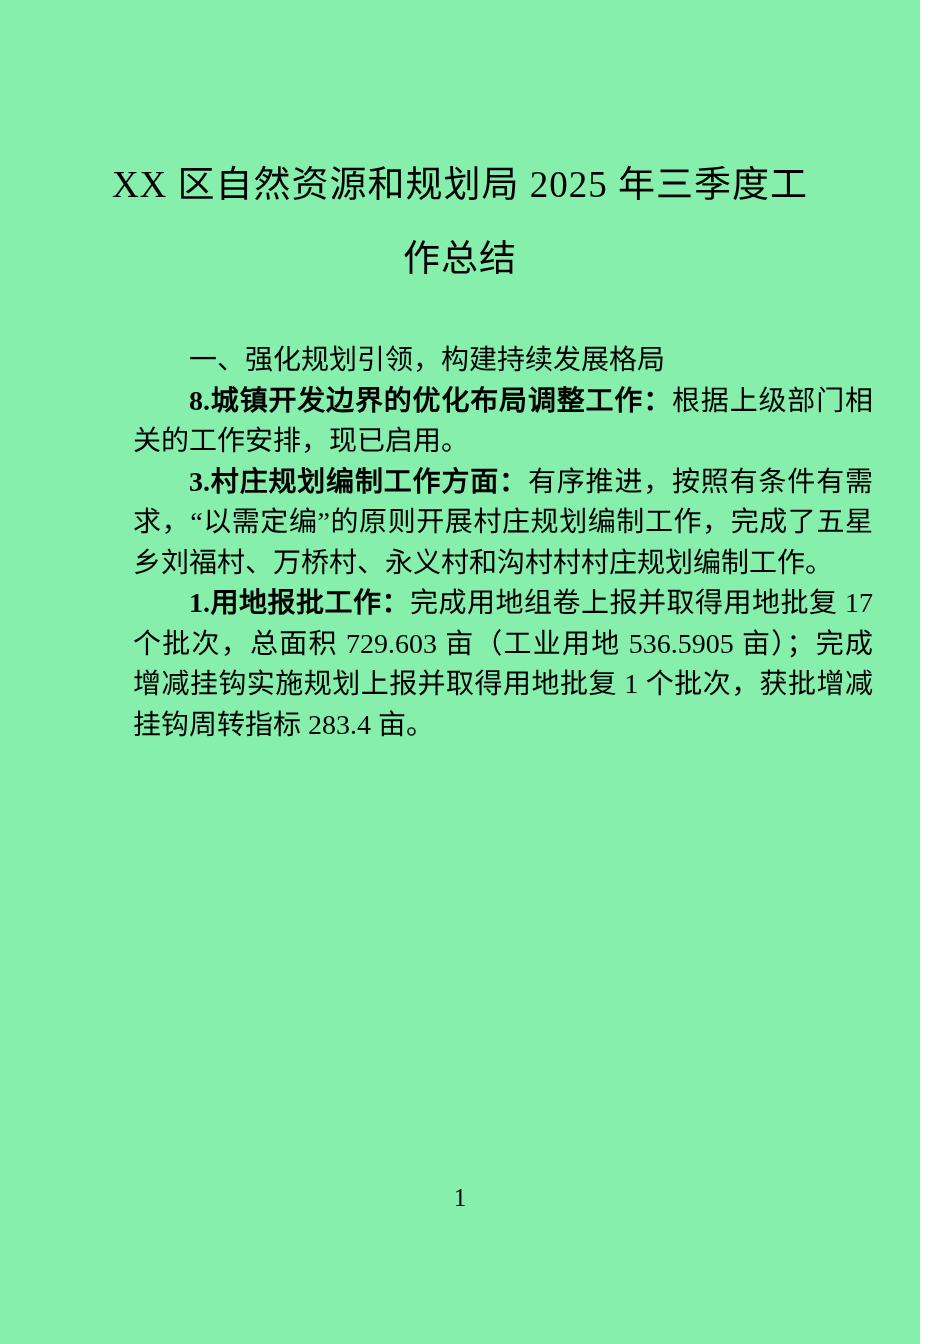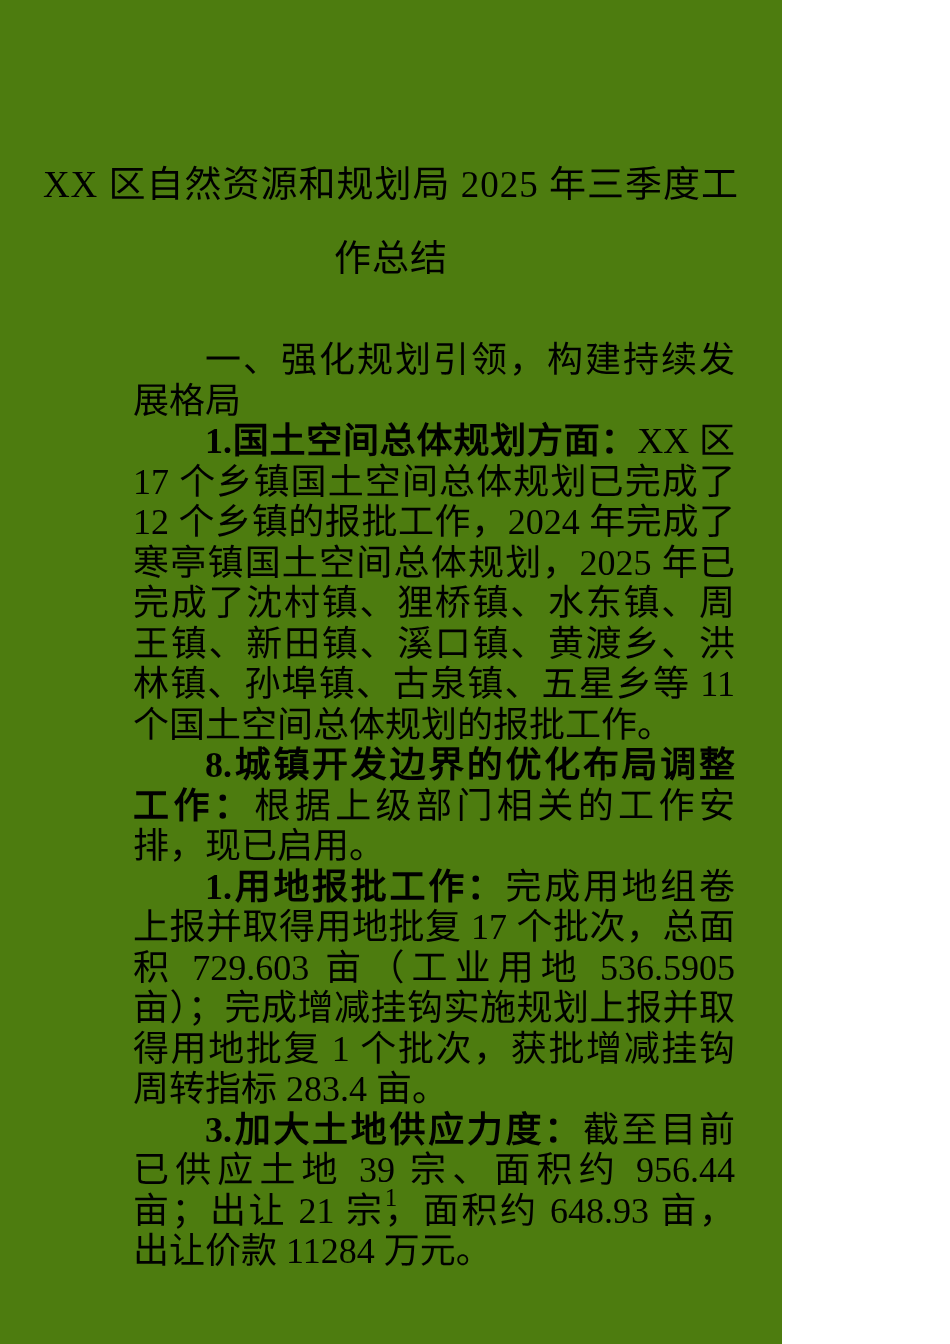--- a/index.html
+++ b/index.html
@@ -2,40 +2,40 @@
 <html lang="zh-CN"><head>
 <meta charset="utf-8">
 <style>
   html, body {
     margin: 0;
     padding: 0;
     background: #ffffff;
   }
   .page {
     position: relative;
-    width: 782px;
+    width: 920px;
     height: 1344px;
-    background: #4d7c0f;
+    background: #86efac;
     color: #000000;
     overflow: hidden;
     
     font-family: "Liberation Serif", sans-serif;
   }
   .doc-title {
     width: 730px;
     margin: 148px auto 0 auto;
     text-align: center;
     font-size: 37px;
     line-height: 74px;
     font-weight: 400;
     letter-spacing: 1px;
   }
   .doc-body {
     margin: 44px 47px 0 133px; 
-    font-size: 36px;
+    font-size: 28px;
     line-height: 40.5px;
     text-align: justify;
     font-family: Liberation Serif, serif;
   }
   .doc-body p {
     margin: 0;
     padding: 0;
     text-indent: 2em;
   }
   .para-lead {
@@ -55,28 +55,27 @@
 <body>
 
 <div class="page">
 
   <h1 class="doc-title">XX 区自然资源和规划局 2025 年三季度工作总结</h1>
 
   <div class="doc-body">
 
     <p><span>一、强化规划引领，构建持续发展格局</span></p>
 
-    <p><span class="para-lead">1.国土空间总体规划方面：</span><span>XX 区 17 个乡镇国土空间总体规划已完成了 12 个乡镇的报批工作，2024 年完成了寒亭镇国土空间总体规划，2025 年已完成了沈村镇、狸桥镇、水东镇、周王镇、新田镇、溪口镇、黄渡乡、洪林镇、孙埠镇、古泉镇、五星乡等 11 个国土空间总体规划的报批工作。</span></p>
 
     <p><span class="para-lead">8.城镇开发边界的优化布局调整工作：</span><span>根据上级部门相关的工作安排，现已启用。</span></p>
 
+    <p><span class="para-lead">3.村庄规划编制工作方面：</span><span>有序推进，按照有条件有需求，“以需定编”的原则开展村庄规划编制工作，完成了五星乡刘福村、万桥村、永义村和沟村村村庄规划编制工作。</span></p>
 
 
     <p><span class="para-lead">1.用地报批工作：</span><span>完成用地组卷上报并取得用地批复 17 个批次，总面积 729.603 亩（工业用地 536.5905 亩）；完成增减挂钩实施规划上报并取得用地批复 1 个批次，获批增减挂钩周转指标 283.4 亩。</span></p>
 
 
-    <p><span class="para-lead">3.加大土地供应力度：</span><span>截至目前已供应土地 39 宗、面积约 956.44 亩；出让 21 宗，面积约 648.93 亩，出让价款 11284 万元。</span></p>
 
   </div>
 
   <div class="page-number">1</div>
 
 </div>
 
 </body></html>

